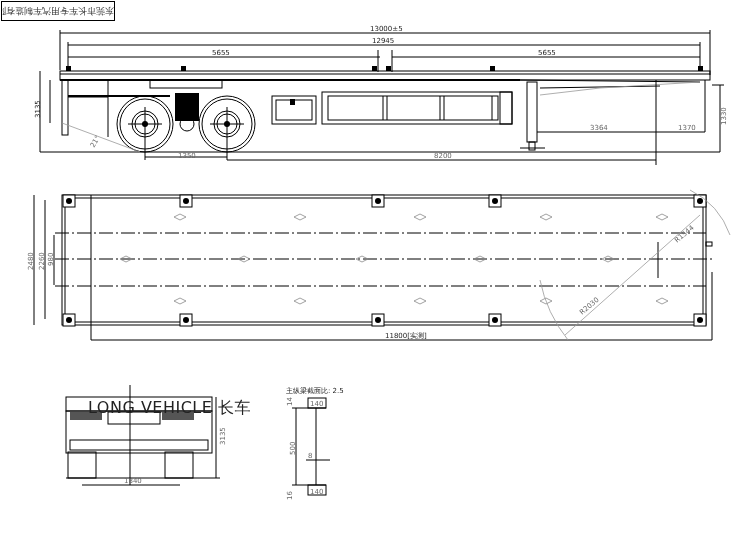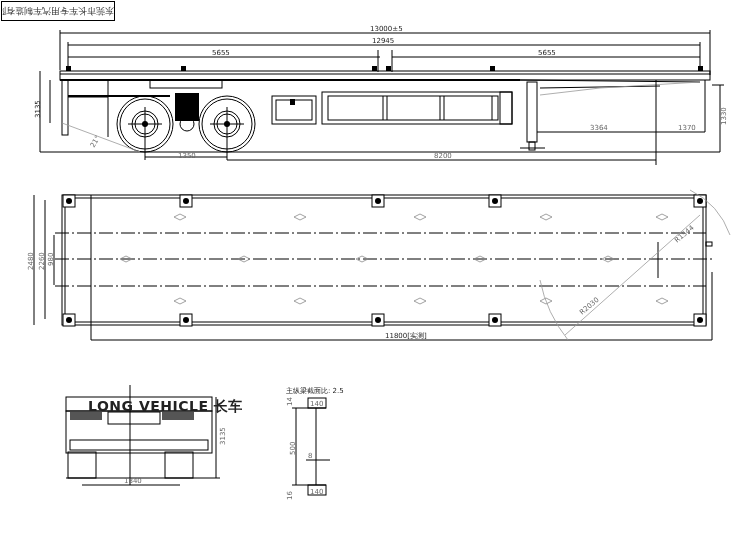--- a/index.html
+++ b/index.html
@@ -5,21 +5,21 @@
   html,body{margin:0;padding:0;background:#fff;}
   body{width:736px;height:542px;overflow:hidden;position:relative;font-family:"DejaVu Sans",sans-serif;}
   svg{position:absolute;left:0;top:0;}
   .ln{stroke:#000;stroke-width:1;fill:none;}
   .lnb{stroke:#000;stroke-width:2;fill:none;}
   .gy{stroke:#999;stroke-width:0.8;fill:none;}
   .dash{stroke:#000;stroke-width:1;stroke-dasharray:14 3 2 3;fill:none;}
   .txt{font-family:"DejaVu Sans",sans-serif;font-size:7px;fill:#666;}
   .txtd{font-family:"DejaVu Sans",sans-serif;font-size:7px;fill:#222;}
   .title-box{position:absolute;left:1px;top:1px;width:112px;height:18px;border:1.5px solid #000;font-size:9px;line-height:18px;text-align:center;color:#333;transform:rotate(180deg);white-space:nowrap;overflow:hidden;letter-spacing:0px;}
-  .lv{position:absolute;left:88px;top:398px;font-size:14px;color:#222;letter-spacing:0.5px;white-space:nowrap;font-weight:bold;}
+  .lv{position:absolute;left:88px;top:398px;font-size:16px;color:#222;letter-spacing:0.5px;white-space:nowrap;}
 </style>
 </head>
 <body>
 
 <div class="title-box">东莞市长车专用汽车制造有限公司</div>
 
 <svg width="736" height="542" viewBox="0 0 736 542">
 
   <g>
 

